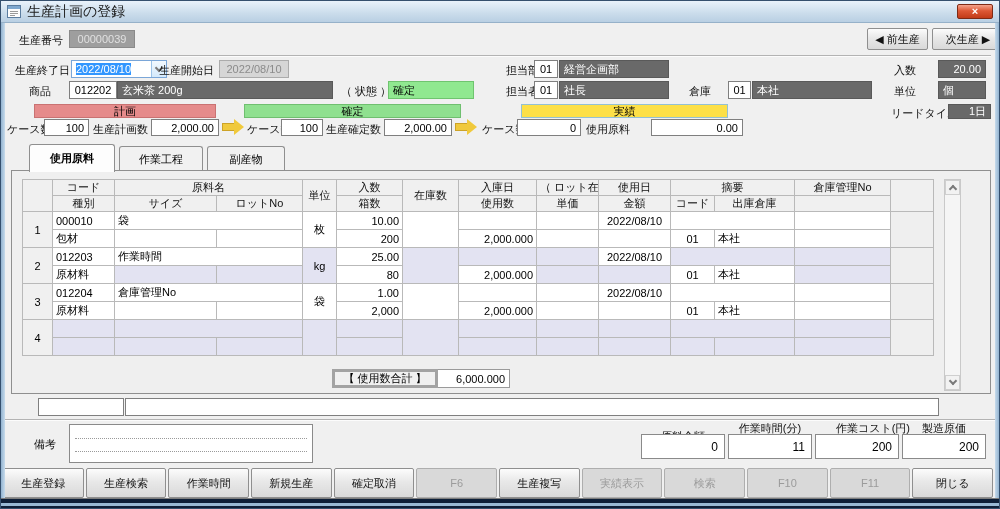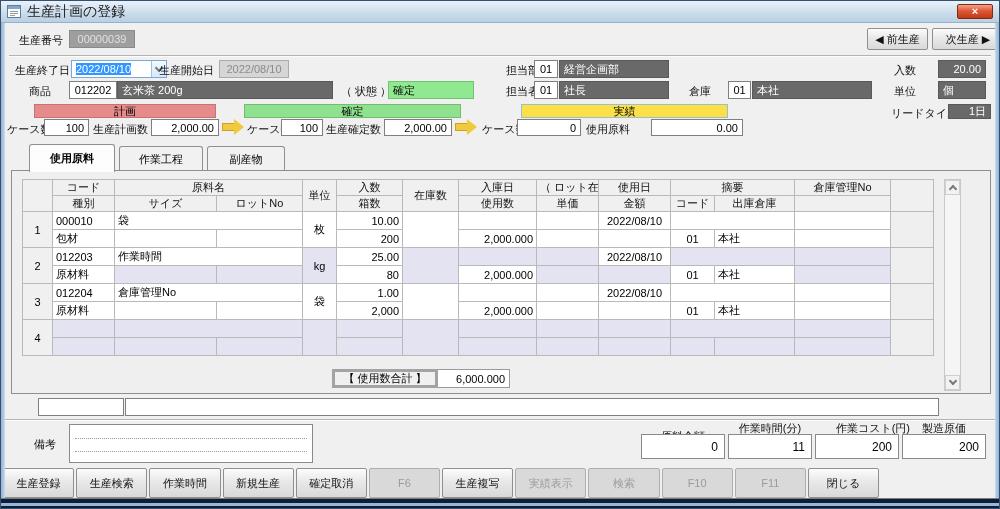--- a/index.html
+++ b/index.html
@@ -72,21 +72,21 @@
   .combo .sel{background:#3196ff;color:#fff;}
   .combo .drop{width:15px;align-self:stretch;border-left:1px solid #9cc3e8;background:linear-gradient(#f2f9ff,#d4e9fb);display:flex;align-items:center;justify-content:center;}
   
   .remarks{position:absolute;left:68px;top:423px;width:244px;height:39px;border:1px solid #8a8a8a;background:#fff;}
   .dotline{position:absolute;left:5px;right:5px;border-top:1px dotted #9a9a9a;}
   
   .money-lbl{position:absolute;top:420px;height:12px;font-size:11px;text-align:center;color:#111;}
   .money{position:absolute;top:433px;height:25px;border:1px solid #8a8a8a;background:#fff;font-size:12px;
     display:flex;align-items:center;justify-content:flex-end;padding-right:6px;}
   
-  .btnrow{position:absolute;left:2px;top:467px;width:876px;height:30px;display:flex;gap:2px;border-radius:12px;}
+  .btnrow{position:absolute;left:2px;top:467px;width:990px;height:30px;display:flex;gap:2px;border-radius:12px;}
   .btnrow .wbtn{flex:1;}
   .btnrow .wbtn.dis{background:#d9d9d9;color:#9b9b9b;border-color:#aeaeae;}
   .appicon{width:14px;height:13px;display:inline-block;}
 </style>
 </head>
 <body>
 
 <div class="win">
 
   <div class="titlebar">

